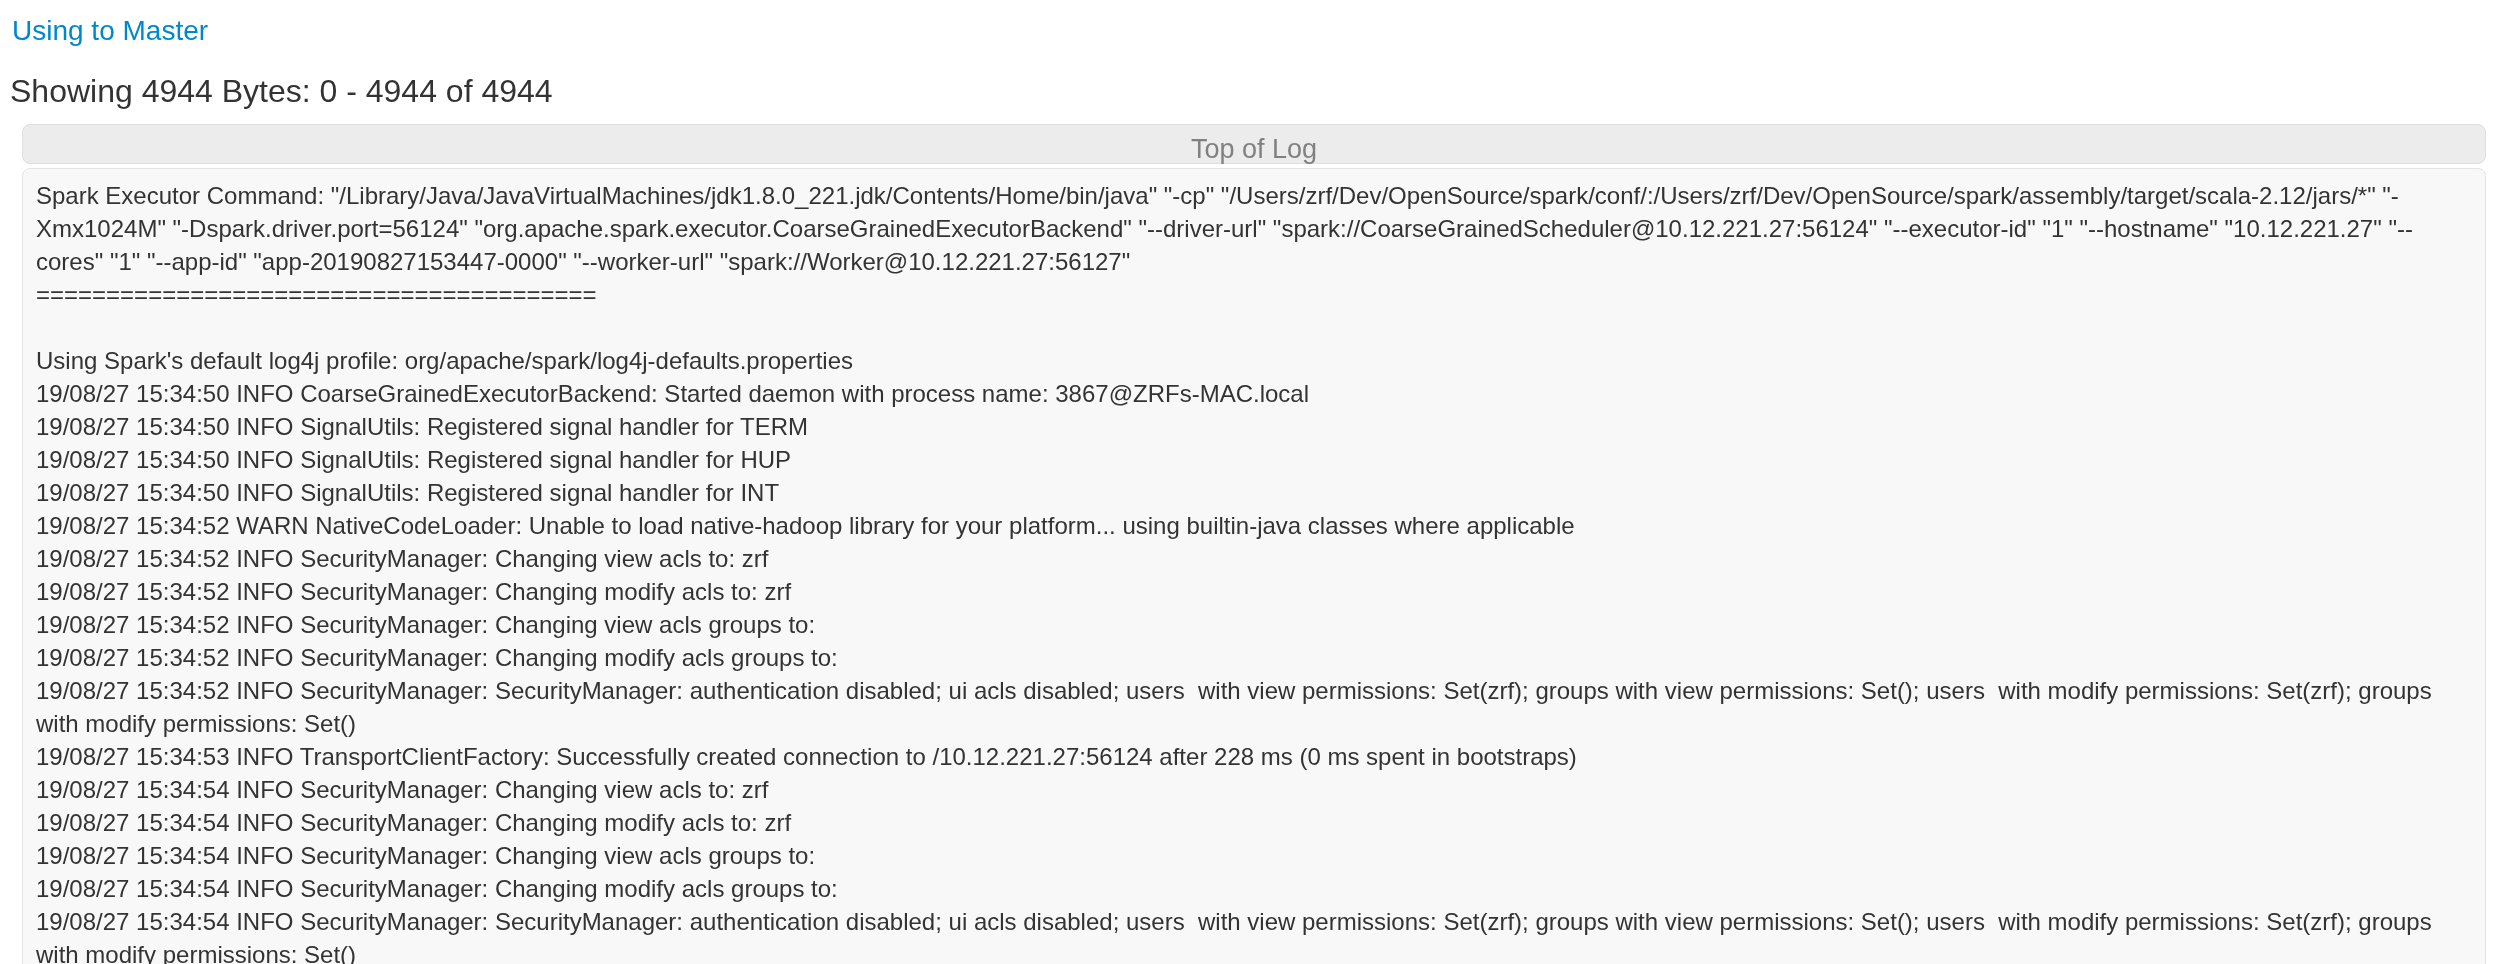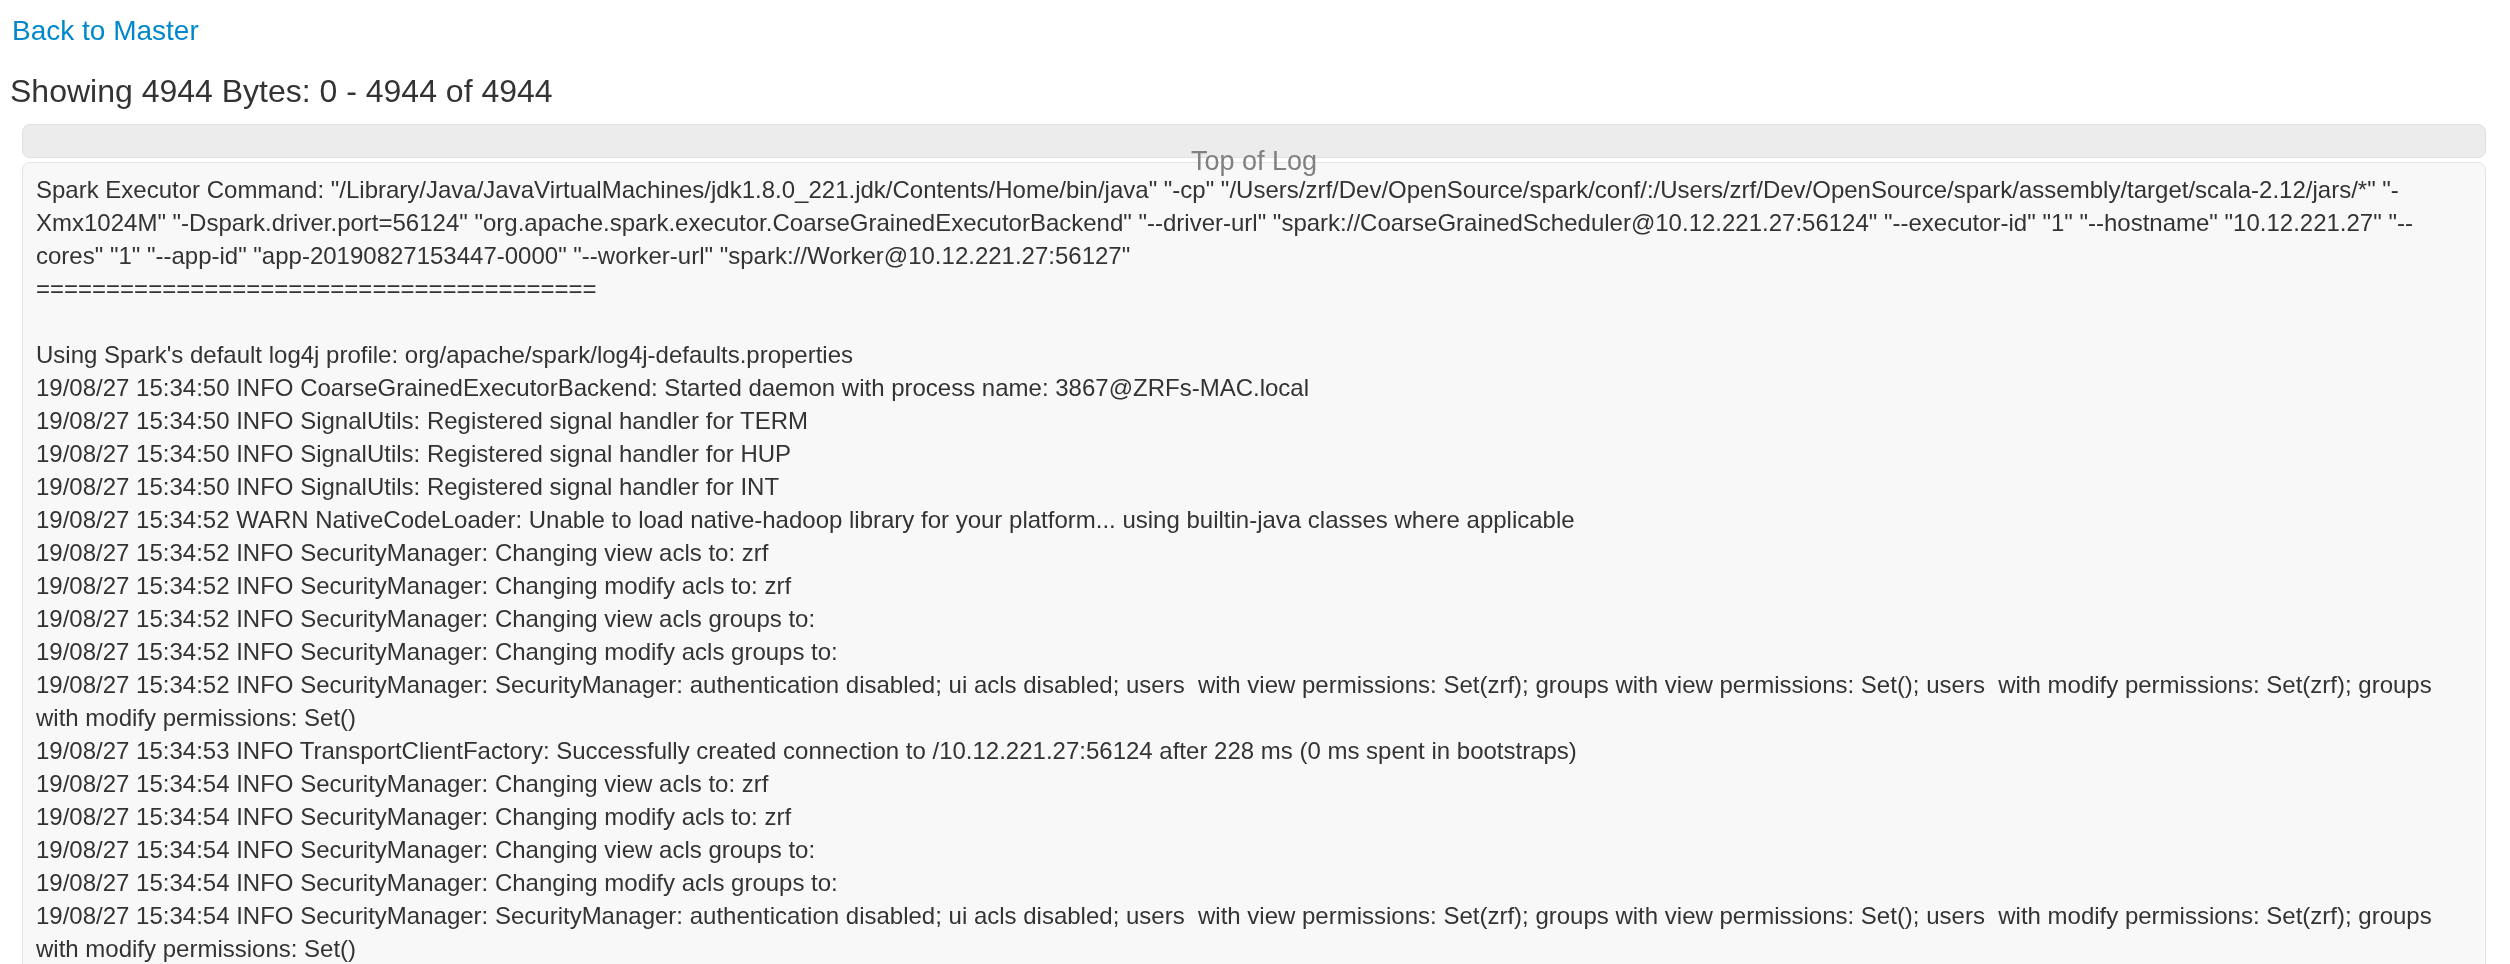--- a/index.html
+++ b/index.html
@@ -30,31 +30,31 @@
     margin-top: 22px;
     padding-left: 2px;
     font-size: 32px;
     line-height: 34px;
     color: #333333;
   }
   .top-btn {
     display: block;
     margin: 16px 14px 0 14px;
     width: 2464px;
-    height: 32px;
+    height: 40px;
     background: #ececec;
     border: 1px solid #dfdfdf;
     border-radius: 8px;
     color: #818181;
     font-size: 27px;
     line-height: 40px;
     text-align: center;
     font-family: "Liberation Sans", "DejaVu Sans", sans-serif;
     cursor: pointer;
-    padding: 16px;
+    padding: 4px;
   }
   .log-box {
     margin: 4px 14px 0 14px;
     width: 2464px;
     height: 1200px; 
     background: #f8f8f8;
     border: 1px solid #e4e4e4;
     border-radius: 8px;
     padding: 10px 13px;
   }
@@ -68,21 +68,21 @@
     word-wrap: break-word;
     overflow-wrap: anywhere;
   }
 </style>
 </head>
 <body>
 
 <div class="page">
 
   <div class="back-row">
-    <a href="#" class="back-link">Back to Master</a>
+    <a href="#" class="back-link">Using to Master</a>
   </div>
 
   <div class="byte-range">Showing 4944 Bytes: 0 - 4944 of 4944</div>
 
   <button class="top-btn">Top of Log</button>
 
   <div class="log-box">
     <pre class="log-pre" id="log-pre">Spark Executor Command: "/Library/Java/JavaVirtualMachines/jdk1.8.0_221.jdk/Contents/Home/bin/java" "-cp" "/Users/zrf/Dev/OpenSource/spark/conf/:/Users/zrf/Dev/OpenSource/spark/assembly/target/scala-2.12/jars/*" "-Xmx1024M" "-Dspark.driver.port=56124" "org.apache.spark.executor.CoarseGrainedExecutorBackend" "--driver-url" "spark://CoarseGrainedScheduler@10.12.221.27:56124" "--executor-id" "1" "--hostname" "10.12.221.27" "--cores" "1" "--app-id" "app-20190827153447-0000" "--worker-url" "spark://Worker@10.12.221.27:56127"
 ========================================
 

